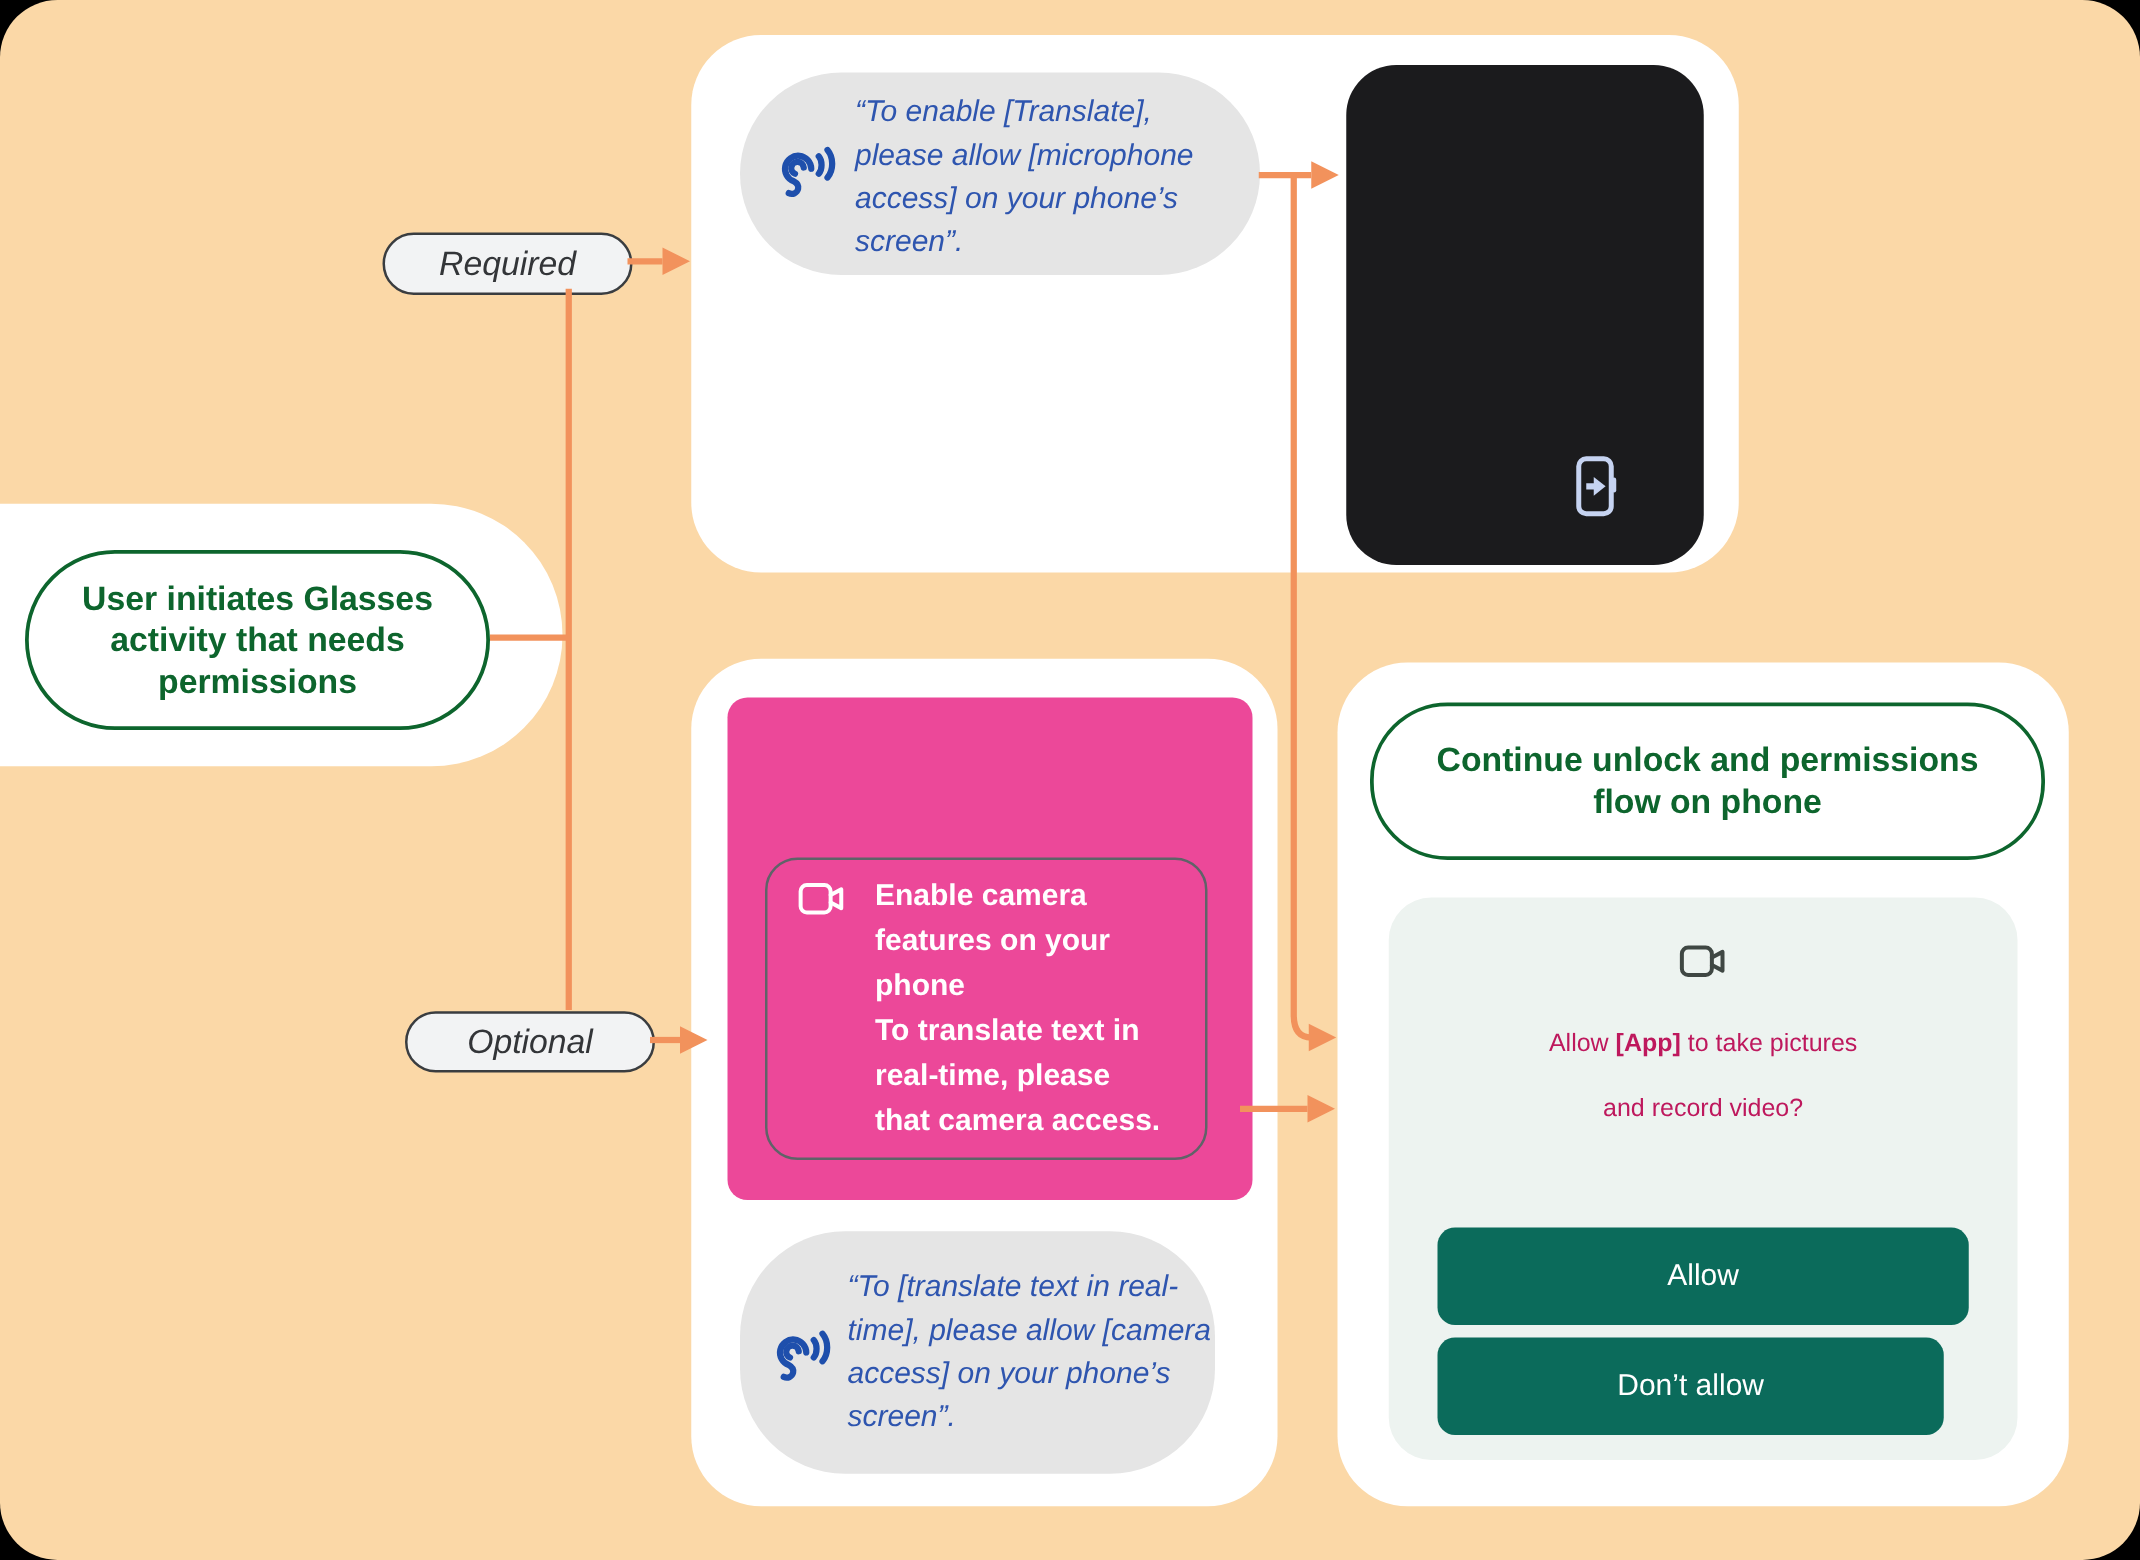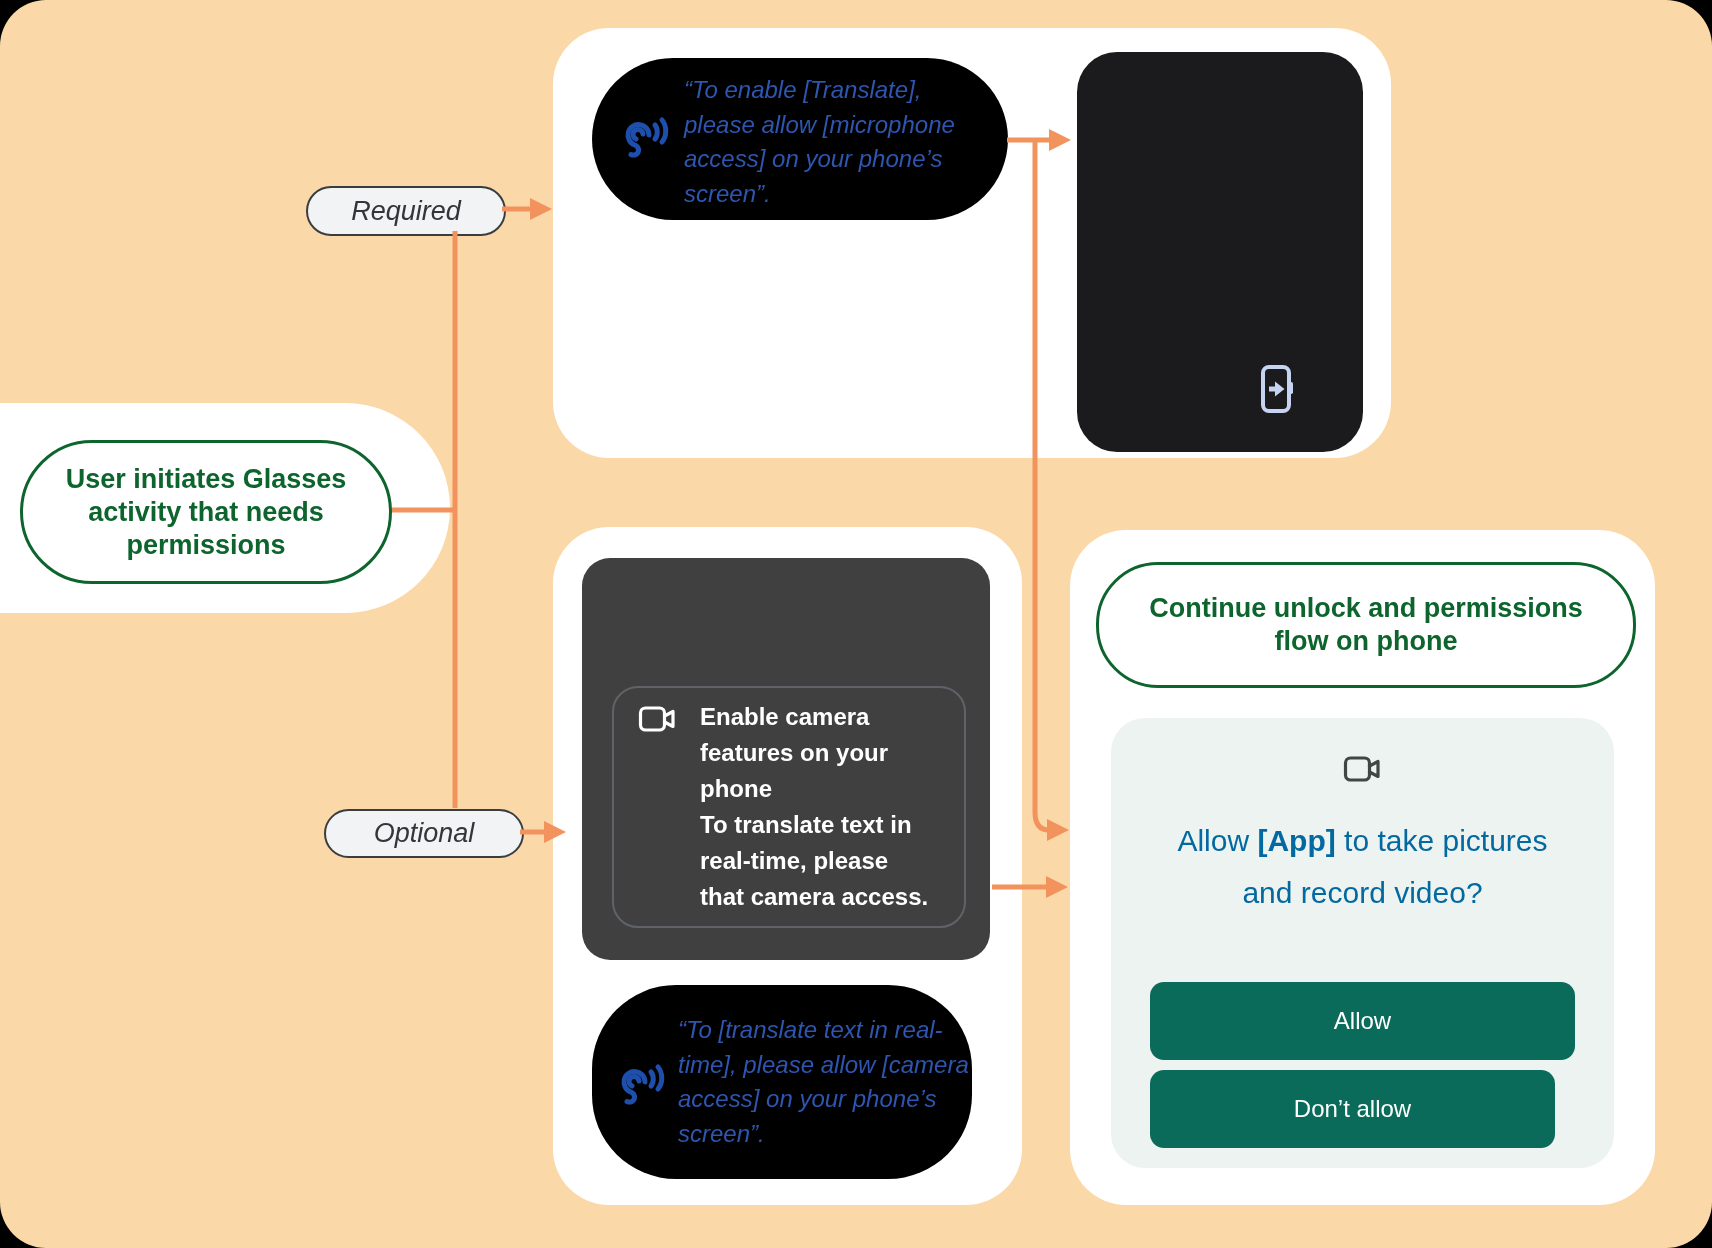--- a/index.html
+++ b/index.html
@@ -7,30 +7,30 @@
   #canvas{position:relative;width:1712px;height:1248px;background:#FBD8A7;border-radius:46px;overflow:hidden;}
   .abs{position:absolute;}
   .card{position:absolute;background:#fff;border-radius:56px;}
   
   .start-blob{position:absolute;left:0;top:403px;width:450px;height:210px;background:#fff;border-radius:0 110px 110px 0;}
   .green-pill{position:absolute;border:3.5px solid #0D652D;background:#fff;border-radius:72px;display:flex;flex-direction:column;justify-content:center;align-items:center;}
   .green-pill .ln{color:#0D652D;font-weight:700;font-size:27px;line-height:33px;white-space:nowrap;}
   
   .tag-pill{position:absolute;background:#F2F3F4;border:2.5px solid #3A3D40;border-radius:26px;display:flex;align-items:center;justify-content:center;font-size:27px;color:#333538;font-style:italic;}
   
-  .bubble{position:absolute;background:#000000;border-radius:84px;}
+  .bubble{position:absolute;background:#e5e5e5;border-radius:84px;}
   .bubble .txt{position:absolute;font-style:italic;color:#2E55AF;font-size:24px;line-height:34.5px;white-space:nowrap;}
   
   .dark-square{position:absolute;background:#1B1B1D;border-radius:40px;}
-  .glass-screen{position:absolute;background:#404040;border-radius:28px;}
+  .glass-screen{position:absolute;background:#ec4899;border-radius:16px;padding-left:12px;}
   .glass-dialog{position:absolute;border:2px solid #5F6368;border-radius:26px;}
   .glass-dialog .gl{color:#fff;font-size:24px;font-weight:600;line-height:36px;white-space:nowrap;}
   
   .phone-panel{position:absolute;background:#EDF3F0;border-radius:34px;}
-  .q-line{position:absolute;width:100%;text-align:center;color:#0369a1;font-size:30px;white-space:nowrap;}
+  .q-line{position:absolute;width:100%;text-align:center;color:#be185d;font-size:20px;white-space:nowrap;}
   .teal-btn{position:absolute;background:#0B6B5B;border:none;border-radius:14px;color:#fff;font-size:24px;font-family:"Liberation Sans",sans-serif;display:flex;align-items:center;justify-content:center;cursor:pointer;}
   svg.connectors{position:absolute;left:0;top:0;pointer-events:none;}
   .conn{stroke:#F2925C;stroke-width:5px;fill:none;}
   .head{fill:#F2925C;stroke:none;}
 </style>
 </head>
 <body>
 
 <div id="canvas">
 

